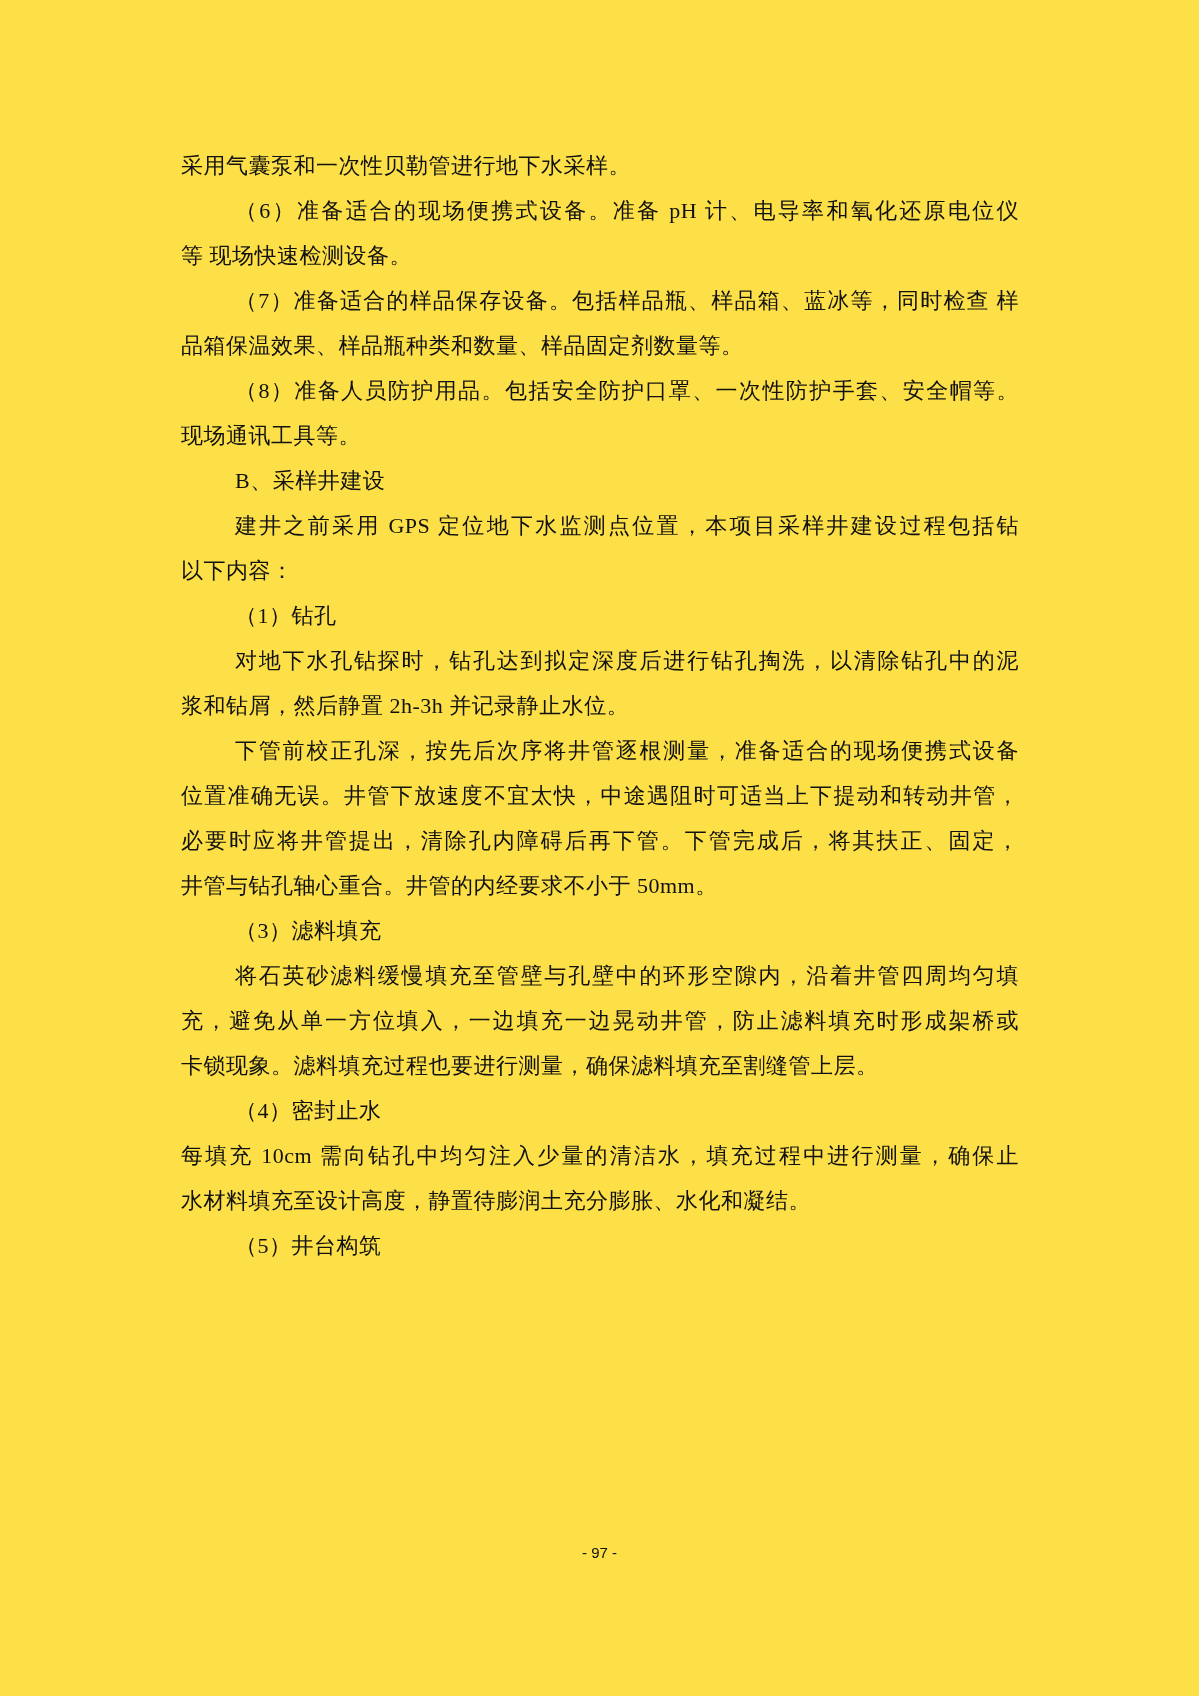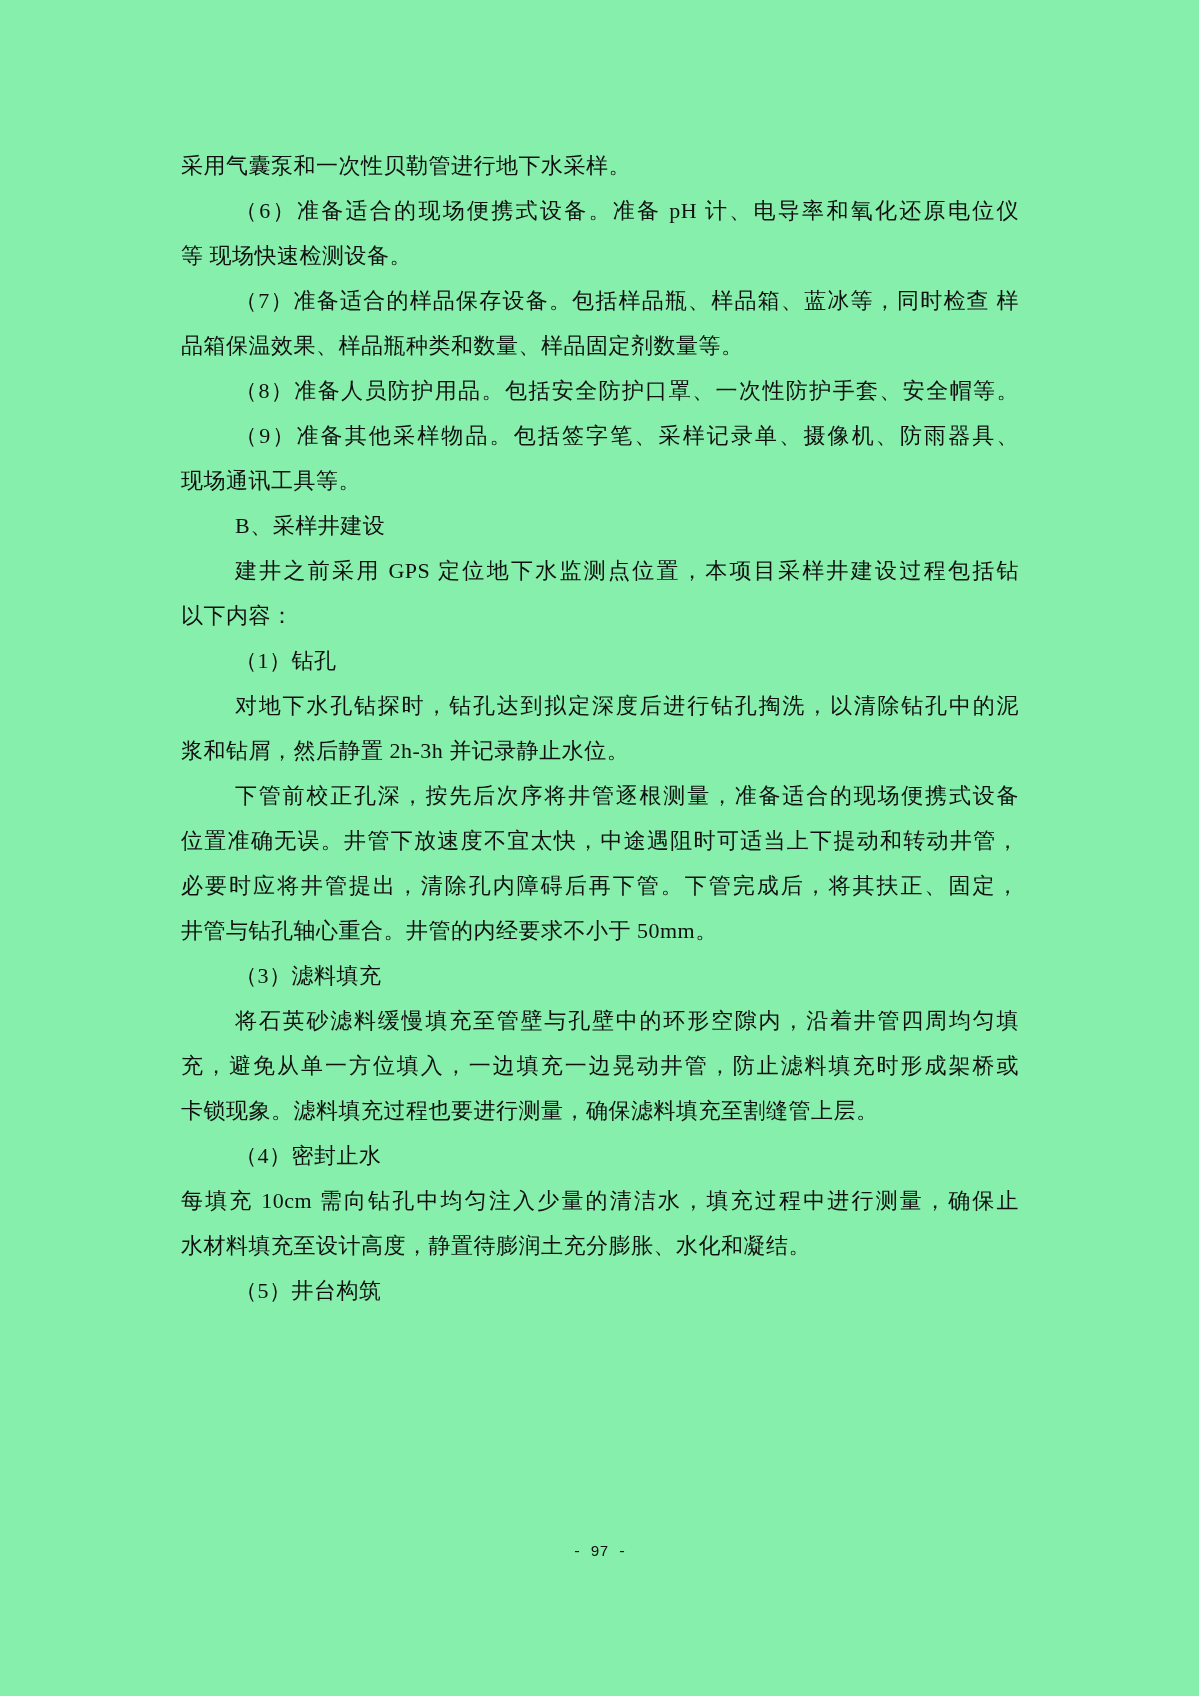--- a/index.html
+++ b/index.html
@@ -12,21 +12,21 @@
     height: 1696px;
     position: relative;
     font-family: "Liberation Serif", "DejaVu Serif", serif;
     color: #111111;
   }
   .page {
     position: absolute;
     left: 0; top: 0;
     width: 1199px;
     height: 1696px;
-    background: #86efac;
+    background: #fde047;
     overflow: hidden;
   }
   .text-block {
     position: absolute;
     left: 181px;
     top: 143px;
     width: 838px;
   }
   .line {
     font-size: 22px;
@@ -43,38 +43,37 @@
   }
   .line.indent {
     text-indent: 54px;
   }
   .footer {
     position: absolute;
     left: 0;
     top: 1542px;
     width: 1199px;
     text-align: center;
-    font-family: Liberation Mono, monospace;
+    font-family: Liberation Sans, sans-serif;
     font-size: 15px;
     line-height: 22px;
     color: #111111;
   }
 </style>
 </head>
 <body>
 
 <div class="page">
   <div class="text-block">
     <div class="line">采用气囊泵和一次性贝勒管进行地下水采样。</div>
     <div class="line indent fill">（6）准备适合的现场便携式设备。准备 pH 计、电导率和氧化还原电位仪</div>
     <div class="line">等 现场快速检测设备。</div>
     <div class="line indent fill">（7）准备适合的样品保存设备。包括样品瓶、样品箱、蓝冰等，同时检查 样</div>
     <div class="line">品箱保温效果、样品瓶种类和数量、样品固定剂数量等。</div>
     <div class="line indent fill">（8）准备人员防护用品。包括安全防护口罩、一次性防护手套、安全帽等。</div>
-    <div class="line indent fill">（9）准备其他采样物品。包括签字笔、采样记录单、摄像机、防雨器具、</div>
     <div class="line">现场通讯工具等。</div>
     <div class="line indent">B、采样井建设</div>
     <div class="line indent fill">建井之前采用 GPS 定位地下水监测点位置，本项目采样井建设过程包括钻</div>
     <div class="line">以下内容：</div>
     <div class="line indent">（1）钻孔</div>
     <div class="line indent fill">对地下水孔钻探时，钻孔达到拟定深度后进行钻孔掏洗，以清除钻孔中的泥</div>
     <div class="line">浆和钻屑，然后静置 2h-3h 并记录静止水位。</div>
     <div class="line indent fill">下管前校正孔深，按先后次序将井管逐根测量，准备适合的现场便携式设备</div>
     <div class="line fill">位置准确无误。井管下放速度不宜太快，中途遇阻时可适当上下提动和转动井管，</div>
     <div class="line fill">必要时应将井管提出，清除孔内障碍后再下管。下管完成后，将其扶正、固定，</div>

